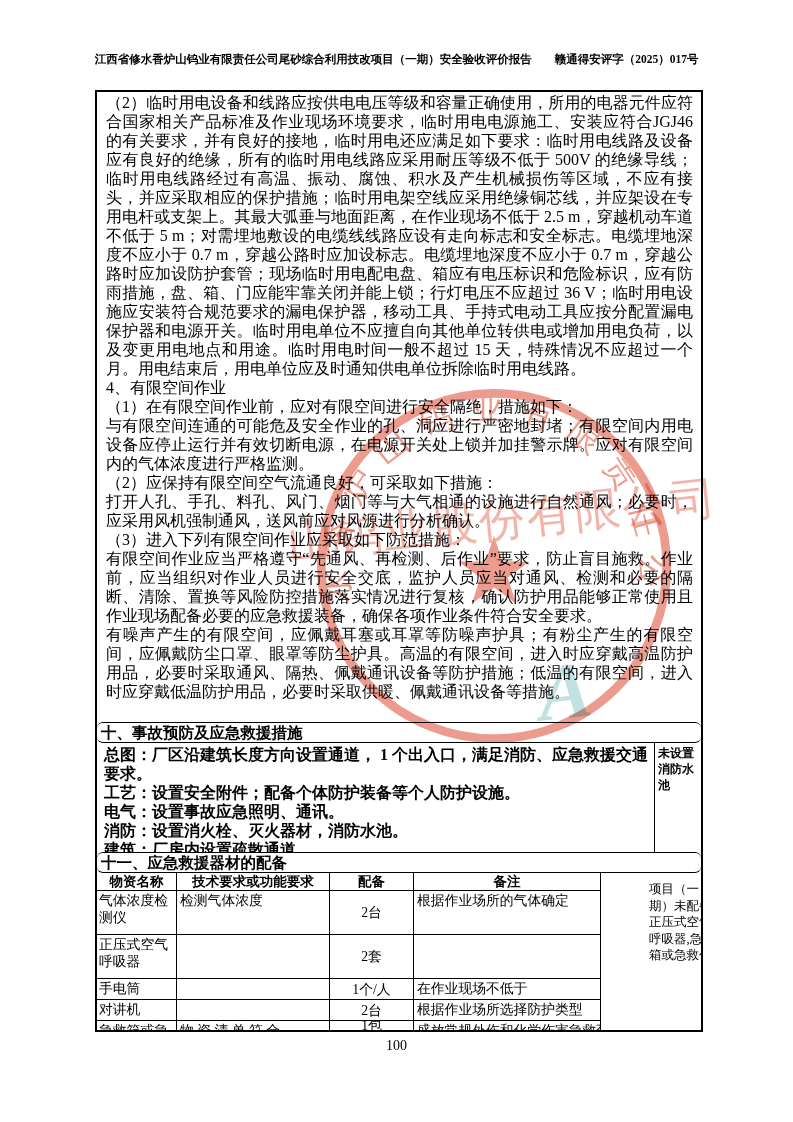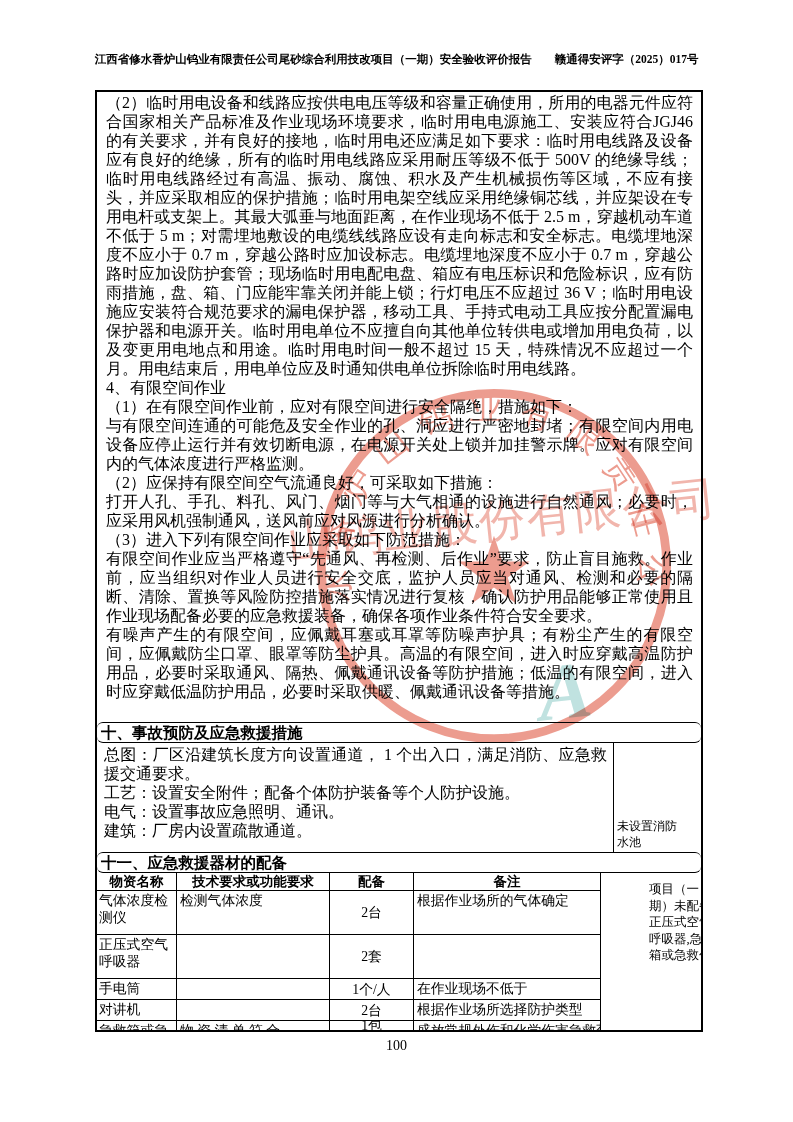--- a/index.html
+++ b/index.html
@@ -9,23 +9,23 @@
           font-size:11.5px;font-weight:bold;white-space:nowrap;overflow:hidden;font-family:Liberation Serif, serif;}
   .doc-table{position:absolute;left:95px;top:90px;width:608px;height:942px;
              border:2px solid #000;box-sizing:border-box;display:flex;flex-direction:column;
              overflow:hidden;}
   .main-text{flex:none;height:629px;overflow:hidden;padding:1px 8px 0 9px;
              font-size:16px;line-height:19px;text-align:justify;}
   .main-text .para{margin:0;}
   .sec-title{flex:none;height:19px;line-height:19px;border-top:1.5px solid #000;
              border-bottom:1.5px solid #000;font-weight:bold;font-size:15.5px;
              padding:0 4px;overflow:hidden;border-radius:6px;}
-  .s10-row{flex:none;height:109px;display:flex;overflow:hidden;}
+  .s10-row{flex:none;height:109px;display:flex;overflow:hidden;font-weight:bold;}
   .s10-left{flex:1;padding:2px 6px 0 7px;font-size:16px;line-height:19px;text-align:justify;}
-  .s10-right{width:88px;flex:none;border-left:1.5px solid #000;display:flex;align-items:flex-end;
+  .s10-right{width:47px;flex:none;border-left:1.5px solid #000;display:flex;align-items:flex-start;
              padding:2px 3px;font-size:12px;line-height:16px;box-sizing:border-box;}
   .s10-right span{display:block;width:60px;word-break:break-all;}
   .s11-grid{flex:1;display:grid;grid-template-columns:80px 153px 84px 187px 1fr;
             grid-template-rows:18px 44px 44px 21px 21px 1fr;overflow:hidden;}
   .c{border-right:1px solid #000;border-bottom:1px solid #000;padding:1px 3px;
      font-size:13.8px;line-height:17px;overflow:hidden;box-sizing:border-box;}
   .hc{font-weight:bold;text-align:center;padding:0;line-height:17px;font-size:13.5px;}
   .c-name{padding:1px 2px;word-break:break-all;}
   .c-qty{display:flex;align-items:center;justify-content:center;padding:0;}
   .c-note{white-space:nowrap;}
@@ -64,20 +64,21 @@
       <div class="para">有噪声产生的有限空间，应佩戴耳塞或耳罩等防噪声护具；有粉尘产生的有限空间，应佩戴防尘口罩、眼罩等防尘护具。高温的有限空间，进入时应穿戴高温防护用品，必要时采取通风、隔热、佩戴通讯设备等防护措施；低温的有限空间，进入时应穿戴低温防护用品，必要时采取供暖、佩戴通讯设备等措施。</div>
     </div>
 
     <div class="sec-title">十、事故预防及应急救援措施</div>
 
     <div class="s10-row">
       <div class="s10-left">
         <div class="para">总图：厂区沿建筑长度方向设置通道， 1 个出入口，满足消防、应急救援交通要求。</div>
         <div class="para">工艺：设置安全附件；配备个体防护装备等个人防护设施。</div>
         <div class="para">电气：设置事故应急照明、通讯。</div>
+        <div class="para">消防：设置消火栓、灭火器材，消防水池。</div>
         <div class="para">建筑：厂房内设置疏散通道。</div>
       </div>
       <div class="s10-right">
         <span>未设置消防水池</span>
       </div>
     </div>
 
     <div class="sec-title">十一、应急救援器材的配备</div>
 
     <div class="s11-grid">

